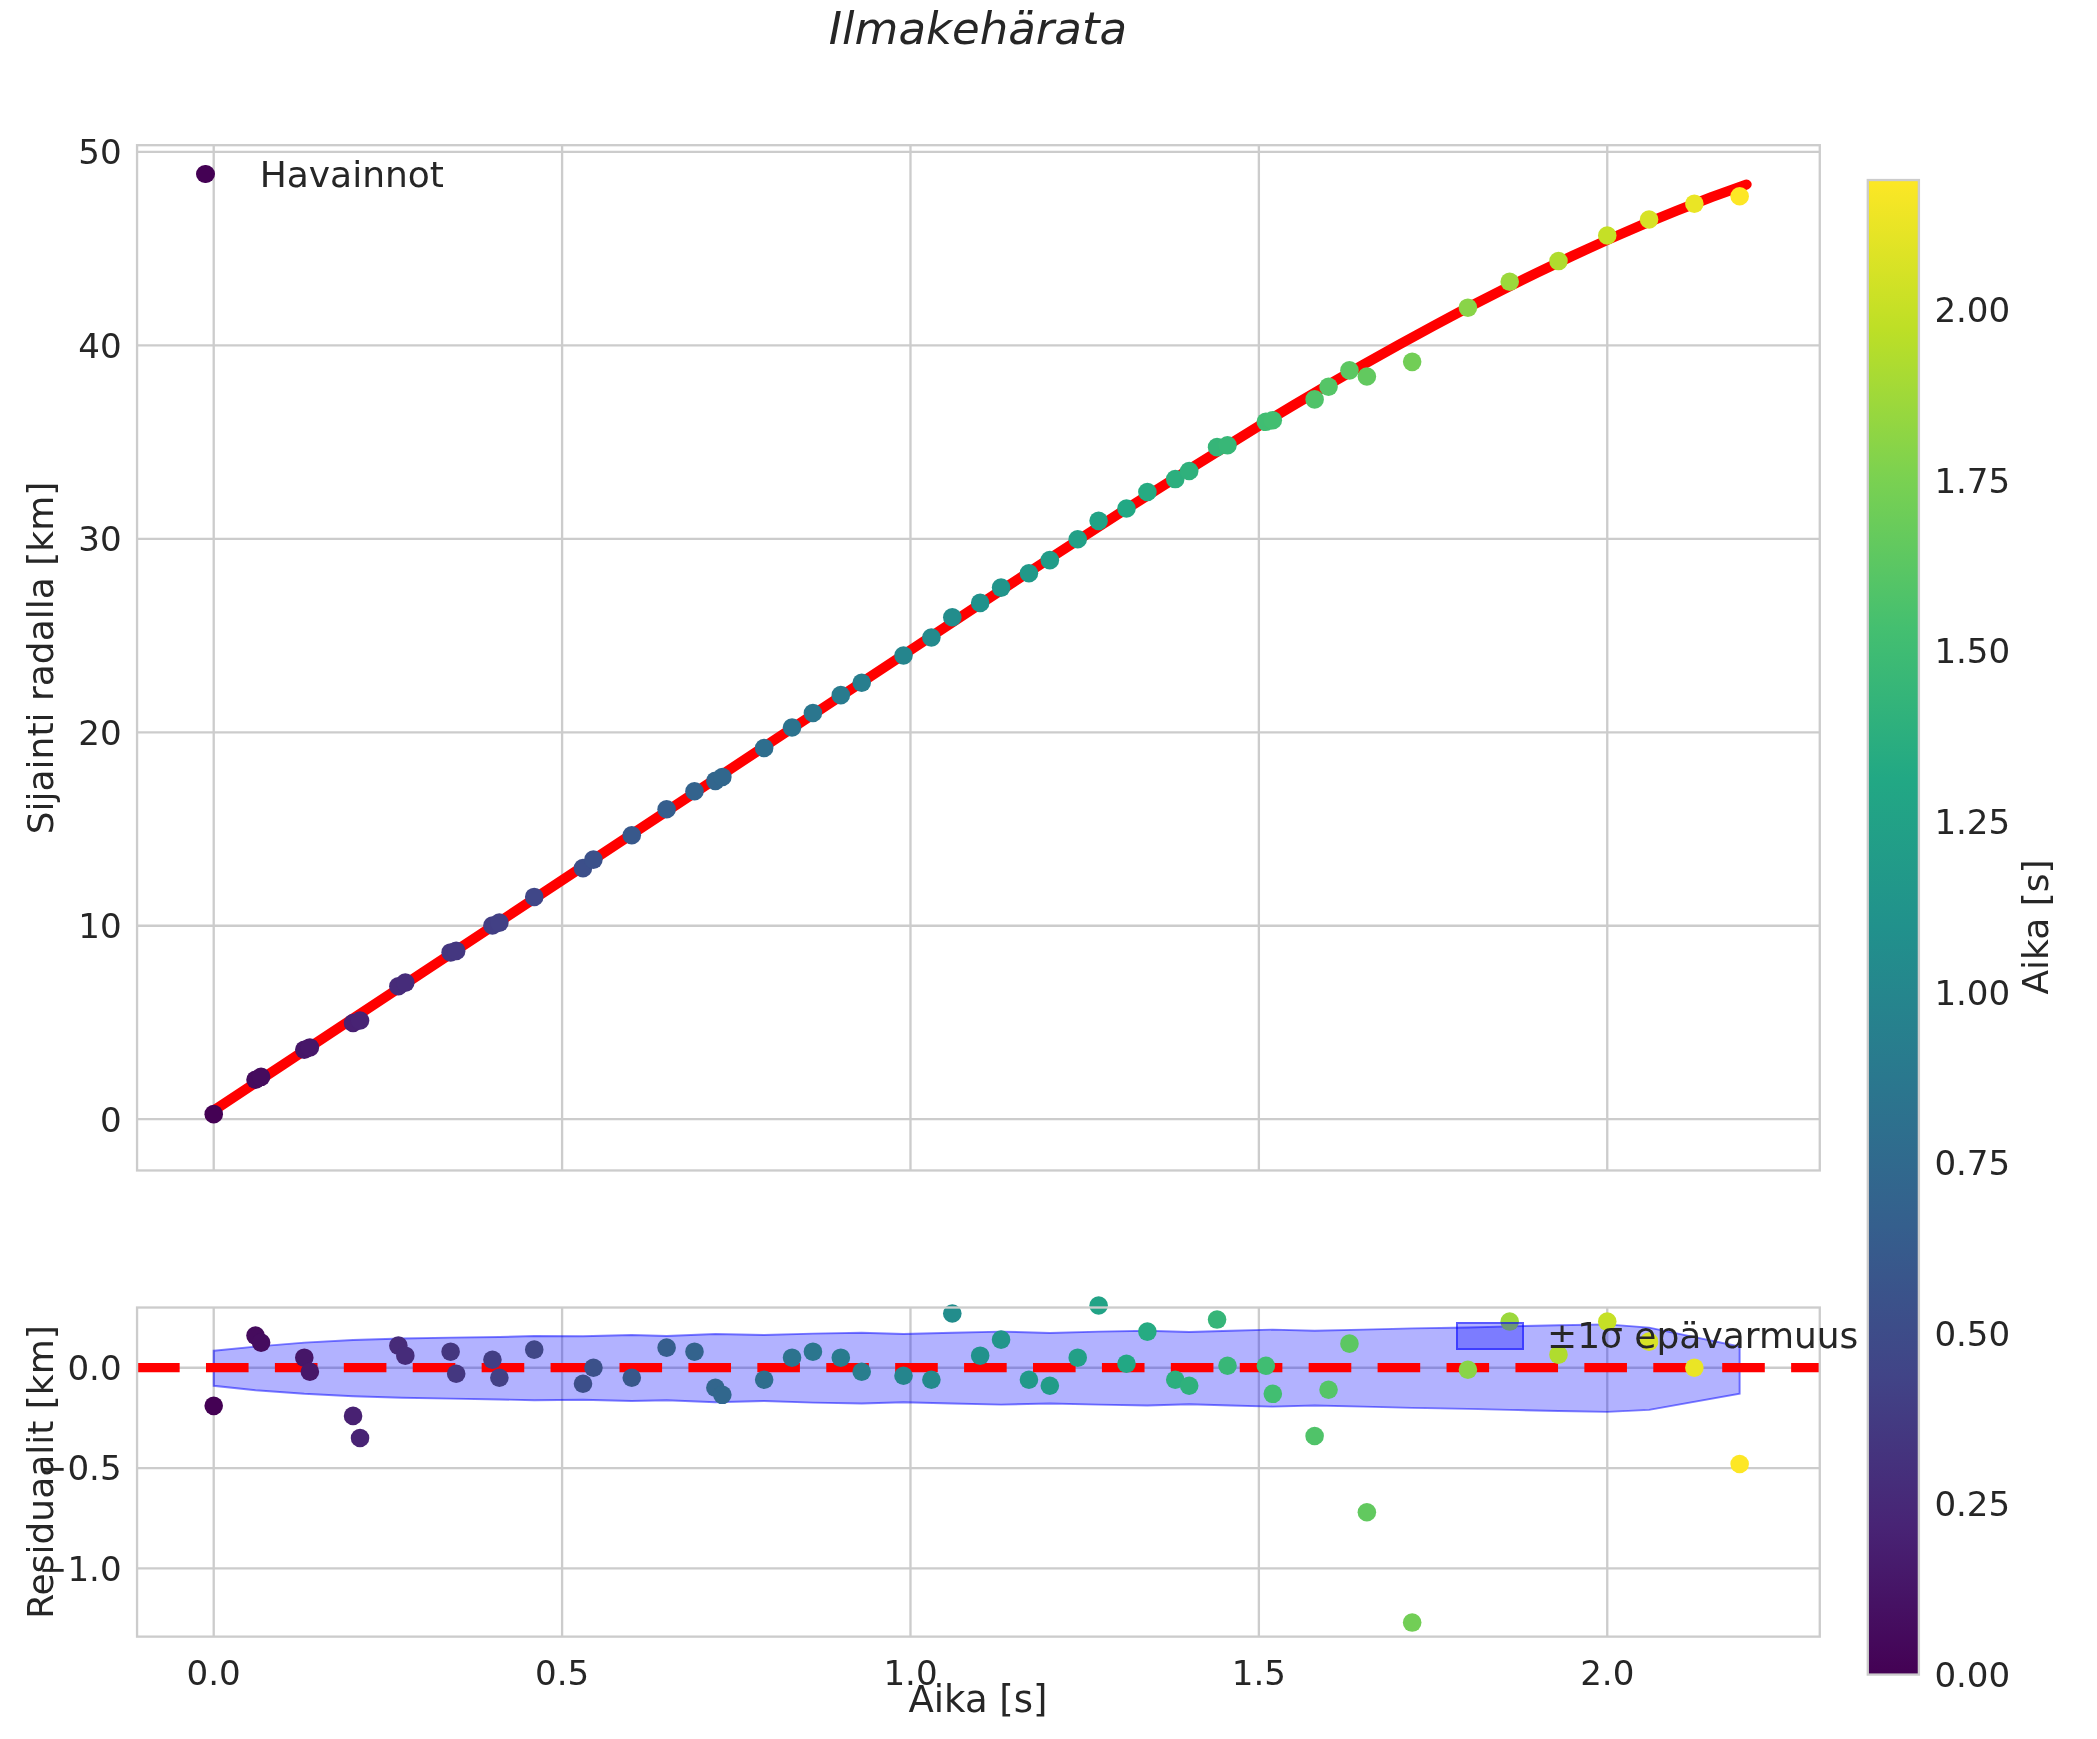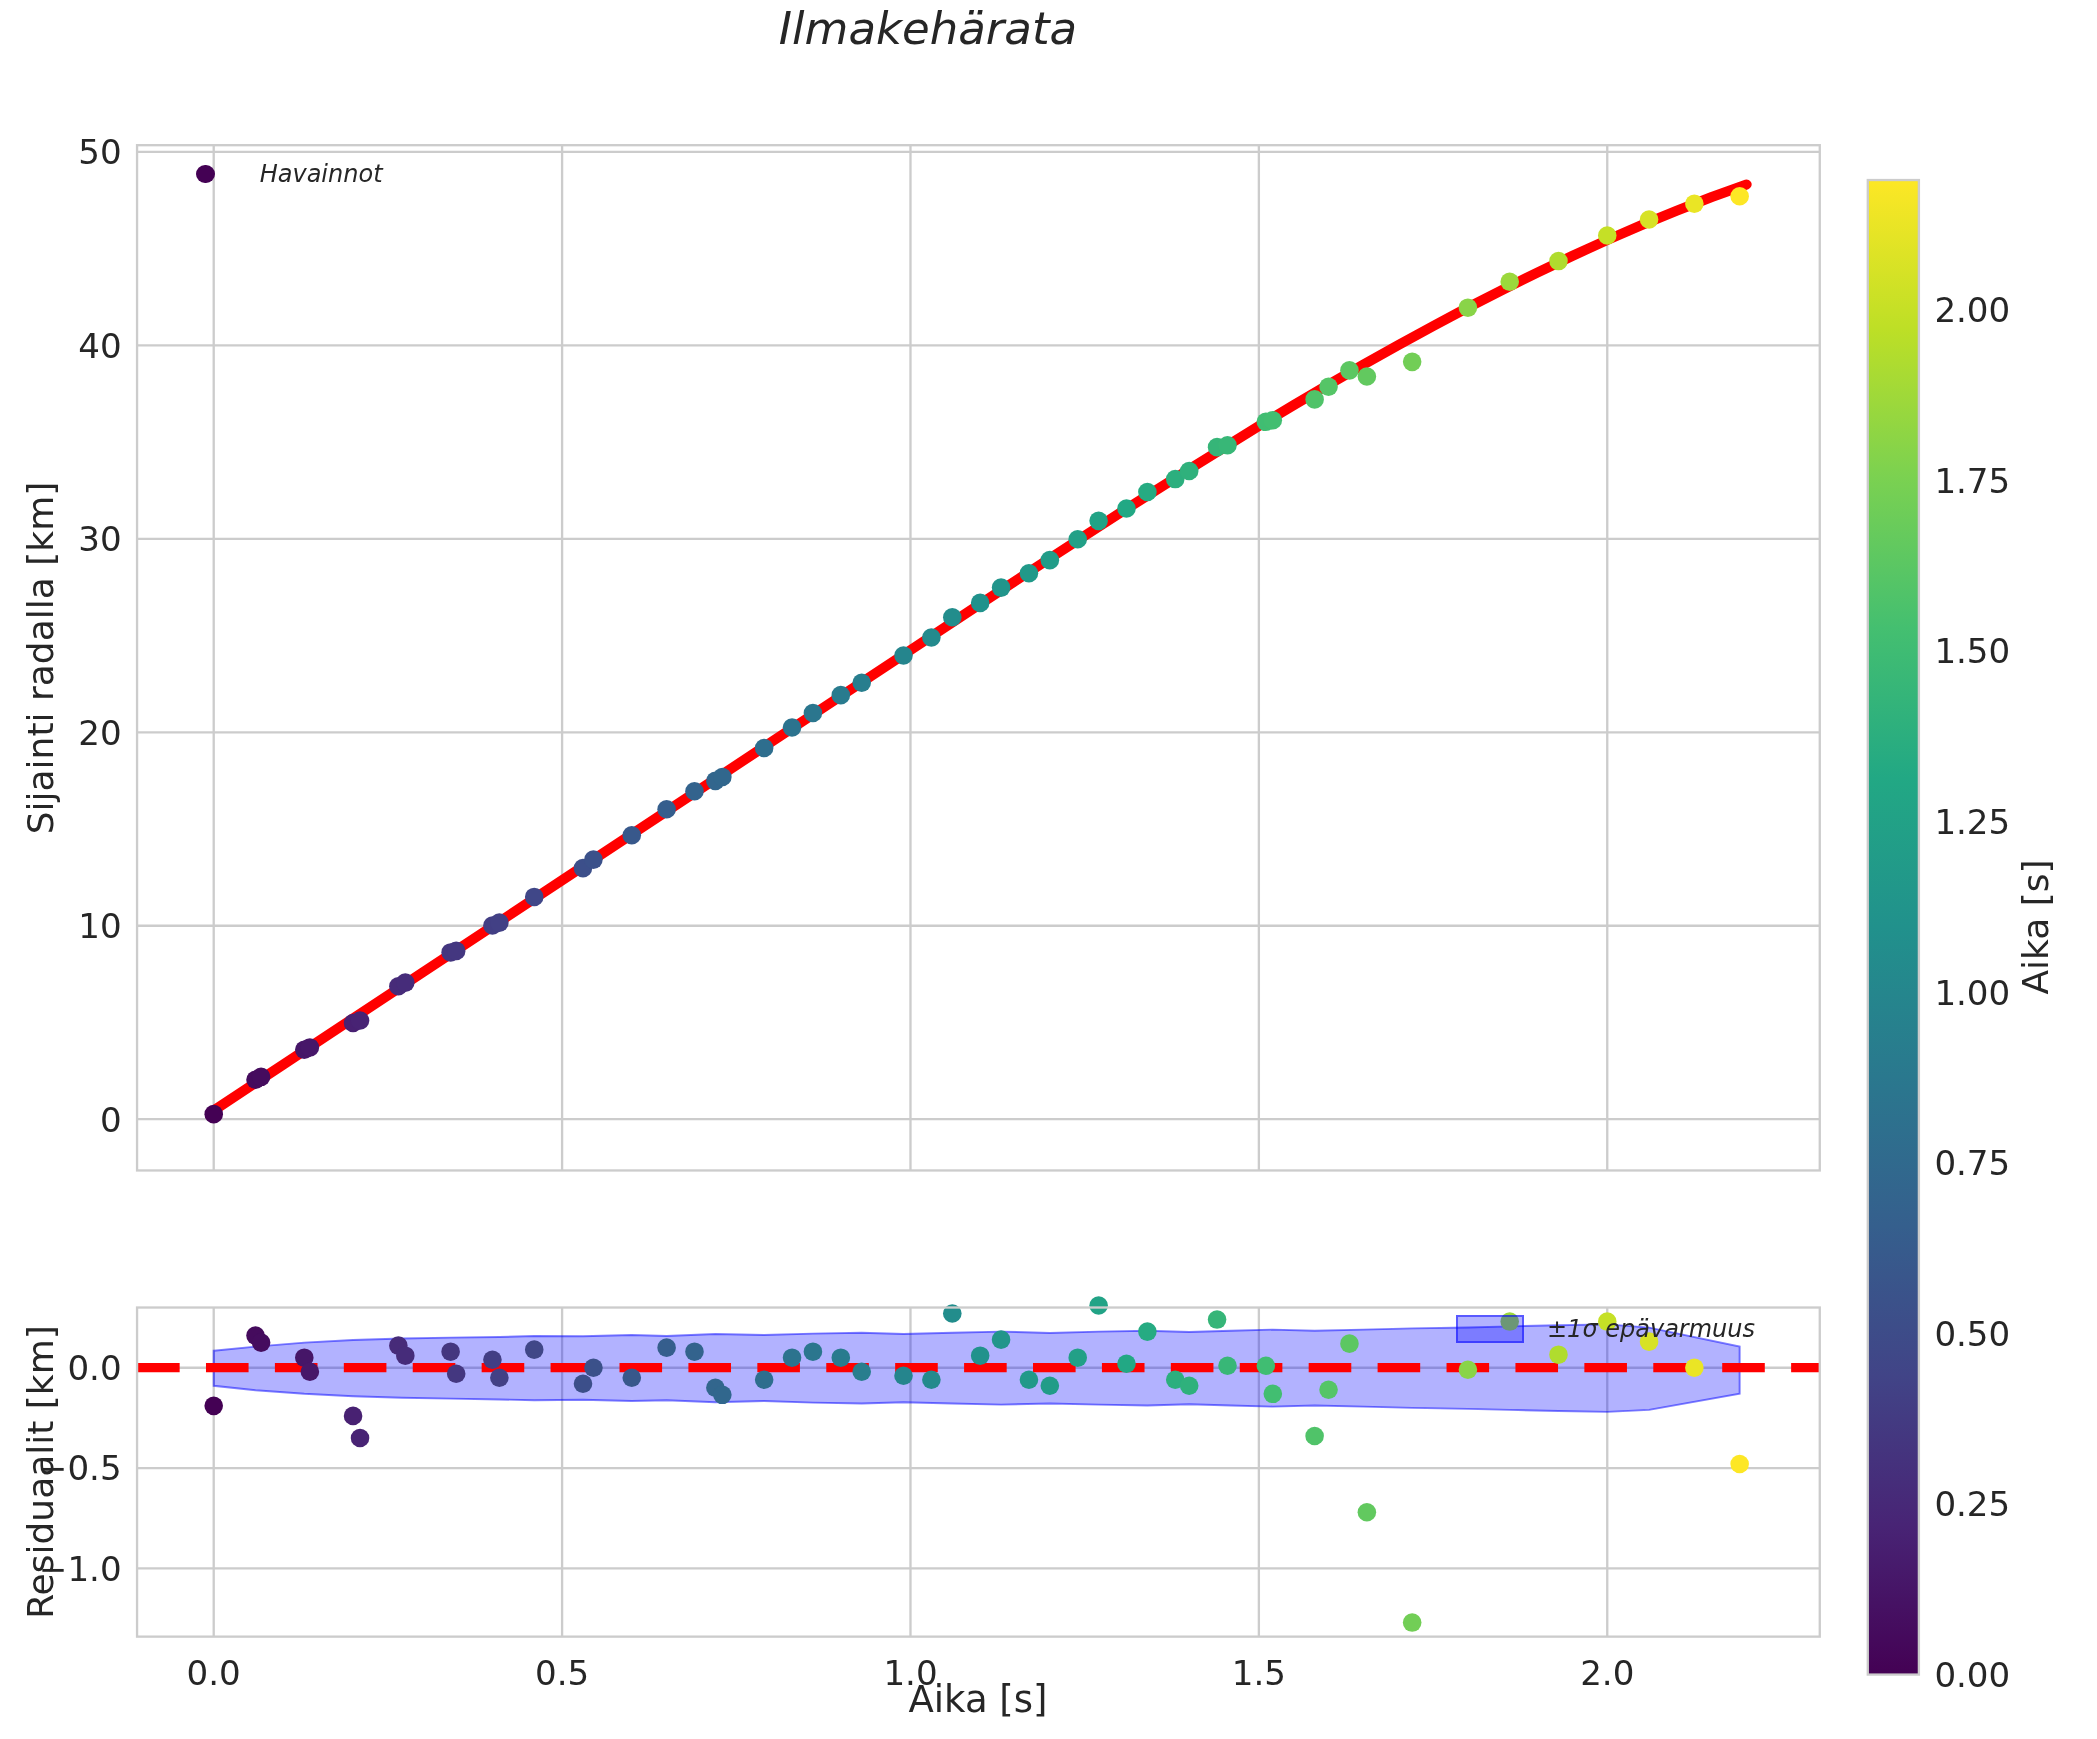--- a/index.html
+++ b/index.html
@@ -1,35 +1,35 @@
 <!DOCTYPE html>
 <html style="font-size:12.4px"><head>
 <meta charset="utf-8">
 <style>
   html,body{margin:0;padding:0;background:#ffffff;}
   .fig{position:relative;width:2097px;height:1740px;background:#ffffff;
        font-family:"DejaVu Sans", sans-serif;color:#262626;overflow:hidden;}
   .fig svg{position:absolute;left:0;top:0;}
   .fig svg text{font-family:"DejaVu Sans", sans-serif;fill:#262626;}
-  .chart-title{position:absolute;left:928px;top:1.5px;transform:translateX(-50%);
+  .chart-title{position:absolute;left:978px;top:1.5px;transform:translateX(-50%);
        font-size:45px;font-style:italic;white-space:nowrap;}
   .ylabel{position:absolute;white-space:nowrap;font-size:36px;
        transform:translate(-50%,-50%) rotate(-90deg);}
   .ylabel-main{left:40px;top:658px;}
   .ylabel-res{left:40px;top:1472px;}
   .xlabel{position:absolute;left:978px;top:1678px;transform:translateX(-50%);
        font-size:37px;white-space:nowrap;}
   .cbar-label{position:absolute;left:2035px;top:927px;white-space:nowrap;
        font-size:36px;transform:translate(-50%,-50%) rotate(-90deg);}
   .legend-main{position:absolute;left:159px;top:152px;}
   .legend-row{display:flex;align-items:center;height:44px;}
   .legend-iconbox{width:93px;display:flex;justify-content:center;align-items:center;}
   .legend-dot{width:18.6px;height:18.6px;border-radius:50%;}
   .legend-line{width:74px;height:10px;border-radius:5.4px;}
-  .legend-text{font-size:24px;margin-left:7.7px;white-space:nowrap;font-style:italic;}
+  .legend-text{font-size:36px;margin-left:7.7px;white-space:nowrap;}
   .legend-res{position:absolute;left:1456px;top:1315px;display:flex;align-items:center;}
   .band-swatch{width:68px;height:28px;box-sizing:border-box;}
   .legend-res .legend-text{margin-left:23px;}
 </style>
 </head>
 <body>
 
 <div class="fig">
 
   <svg id="chart" width="2097" height="1740" viewBox="0 0 2708 2246">

